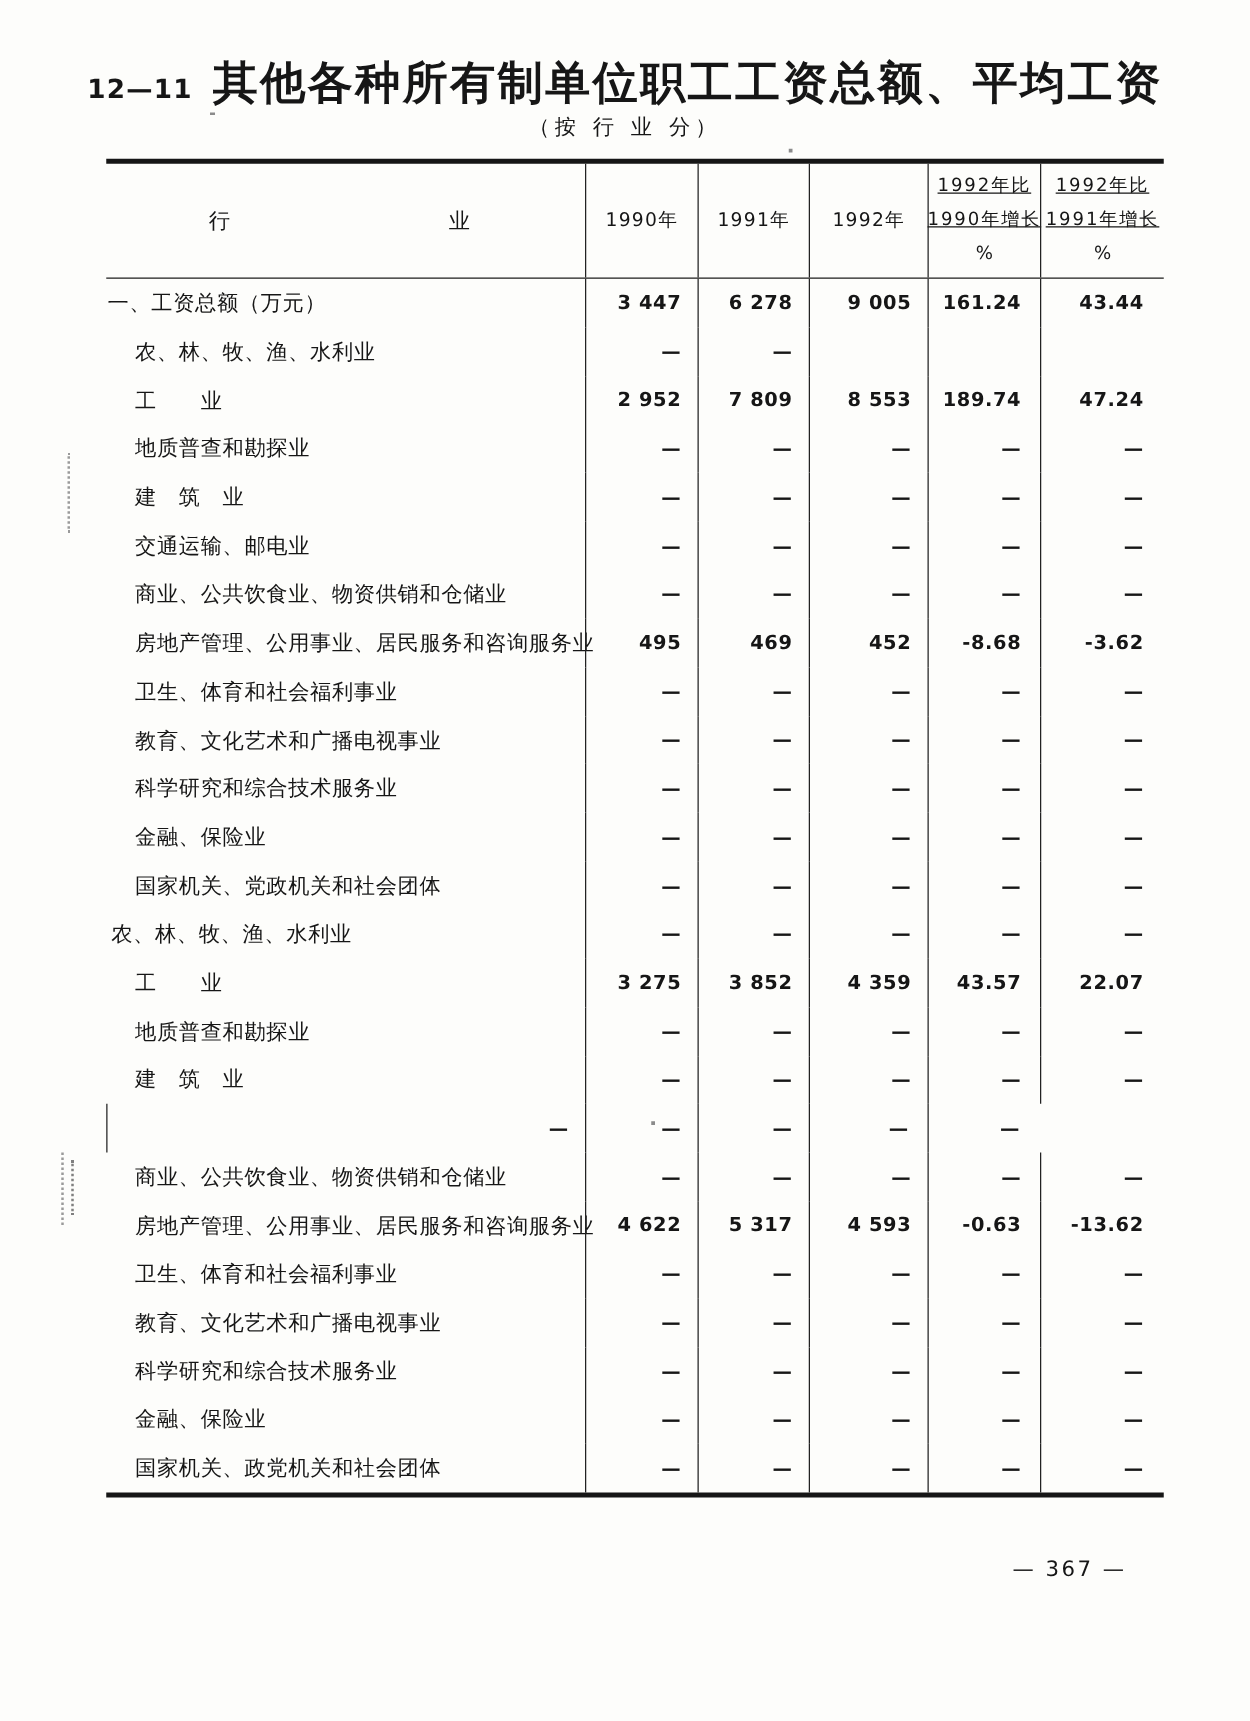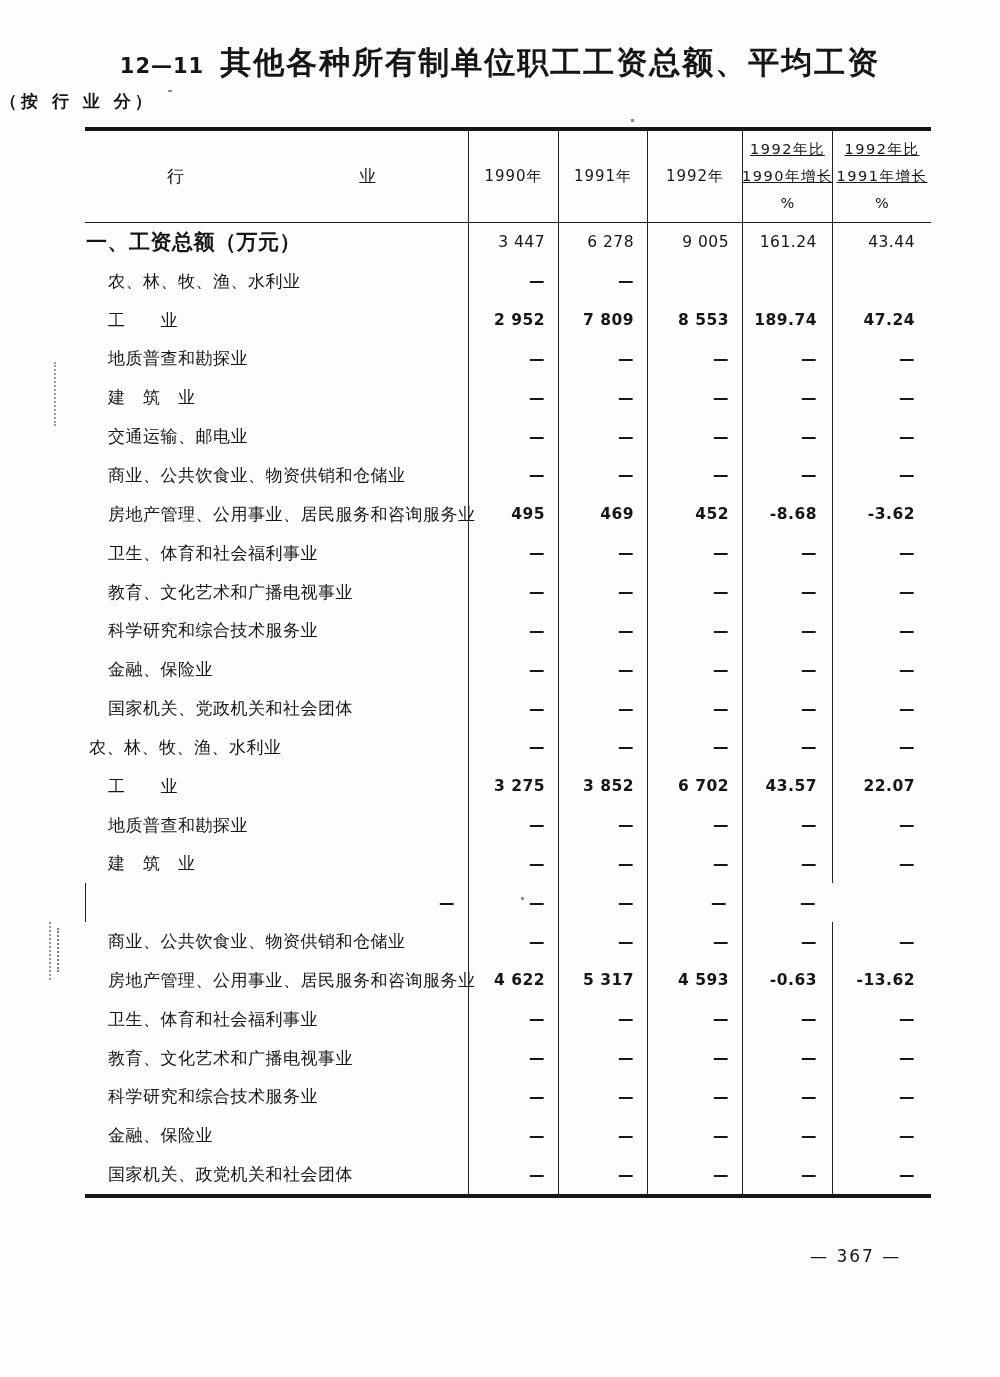--- a/index.html
+++ b/index.html
@@ -8,24 +8,24 @@
     background:#fdfdfb;color:#161616;
     font-family:"DejaVu Sans",sans-serif;
     overflow:hidden;
   }
   
   .title-block{
     position:absolute;top:42px;left:0;width:1000px;
     display:flex;justify-content:center;align-items:baseline;gap:16px;
   }
   .table-number{font-size:21px;font-weight:600;letter-spacing:1px;}
-  .page-title{font-size:31px;font-weight:800;letter-spacing:2px;}
+  .page-title{font-size:36px;font-weight:800;letter-spacing:2px;}
   .subtitle{
-    position:absolute;top:90px;left:0;width:1000px;
-    font-size:17px;letter-spacing:4px;font-weight:700;
+    position:absolute;top:90px;left:0;width:1000px;text-align:center;
+    font-size:17px;letter-spacing:4px;font-weight:400;
   }
   
   .table{
     position:absolute;left:85px;top:127px;width:846px;
     border-top:4px solid #161616;
     border-bottom:4px solid #161616;
   }
   .thead{
     display:grid;
     grid-template-columns:383px 90px 89px 95px 90px 99px;
@@ -54,22 +54,22 @@
   .cell.label{
     font-size:17px;letter-spacing:0.5px;padding-left:23px;white-space:nowrap;
   }
   .cell.num{
     justify-content:flex-end;padding-right:13px;
     font-size:15.5px;font-weight:600;letter-spacing:0.5px;
     font-family:"DejaVu Sans",sans-serif;
   }
   .cell.num.growth1{padding-right:15px;padding-left:28px;}
   .cell.num.growth2{padding-right:16px;}
-  .row.section .cell.label{font-weight:700;padding-left:1px;font-size:21px;}
-  .row.section .cell.num{font-weight:400;}
+  .row.section .cell.label{font-weight:400;padding-left:1px;font-size:17px;}
+  .row.section .cell.num{font-weight:700;}
   .row:nth-child(14) .cell.label{margin-left:-19px;}
   
   .page-number{
     position:absolute;top:1246px;left:810px;
     font-size:17px;letter-spacing:2px;font-weight:500;text-align:right;
   }
   
   .artifact{position:absolute;border-left:2px dotted #9a9a9a;width:0;}
   .artifact.a1{left:54px;top:362px;height:64px;}
   .artifact.a2{left:49px;top:922px;height:58px;}
@@ -237,21 +237,21 @@
     <div class="cell num vline">—</div>
     <div class="cell num vline">—</div>
     <div class="cell num vline growth1">—</div>
     <div class="cell num vline growth2">—</div>
   </div>
 
   <div class="row">
     <div class="cell label">工　　业</div>
     <div class="cell num vline">3 275</div>
     <div class="cell num vline">3 852</div>
-    <div class="cell num vline">6 702</div>
+    <div class="cell num vline">4 359</div>
     <div class="cell num vline growth1">43.57</div>
     <div class="cell num vline growth2">22.07</div>
   </div>
 
   <div class="row">
     <div class="cell label">地质普查和勘探业</div>
     <div class="cell num vline">—</div>
     <div class="cell num vline">—</div>
     <div class="cell num vline">—</div>
     <div class="cell num vline growth1">—</div>

